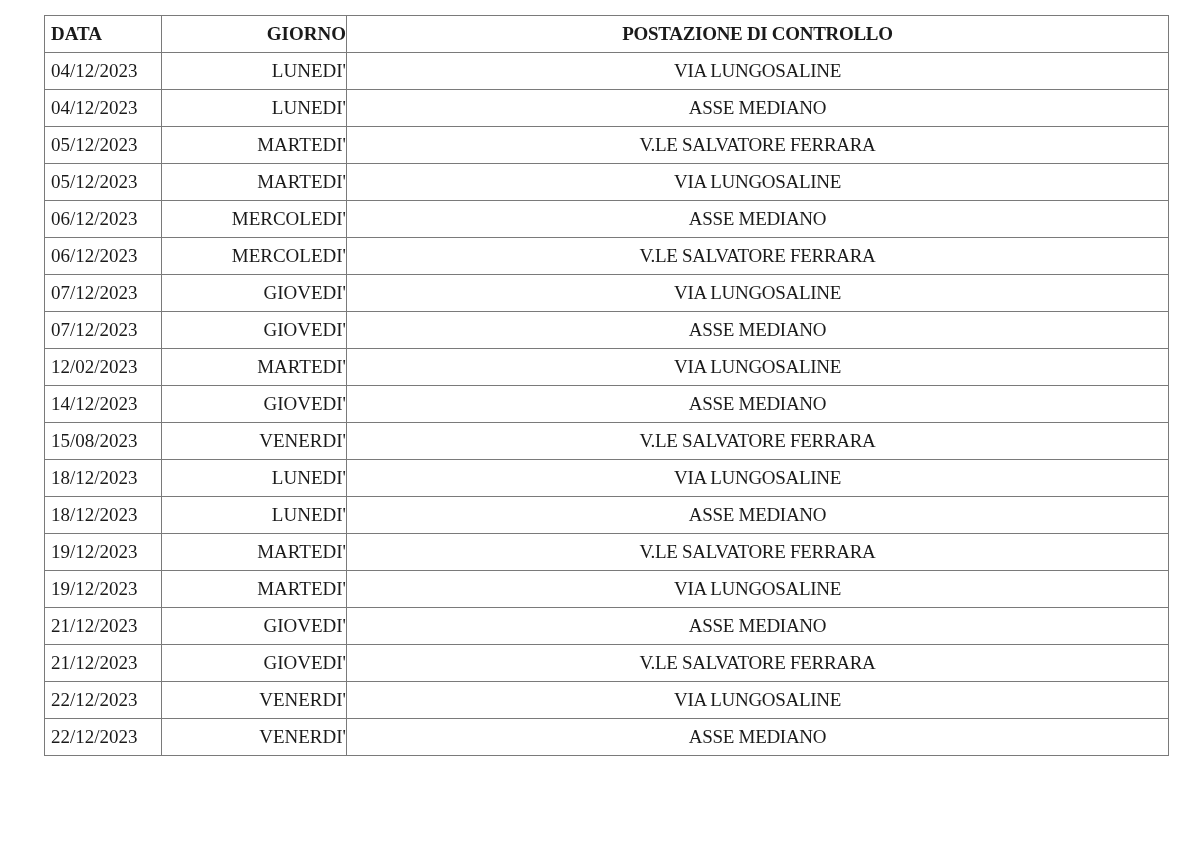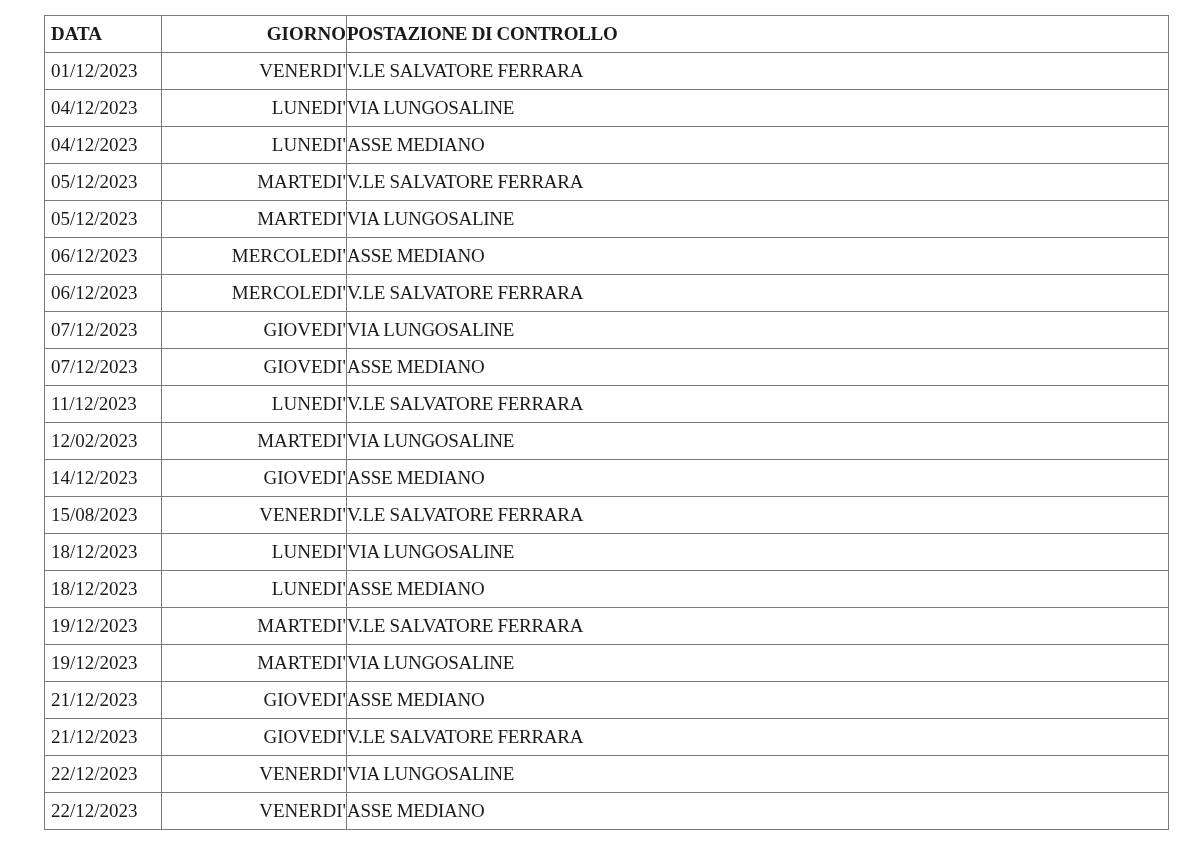--- a/index.html
+++ b/index.html
@@ -35,21 +35,21 @@
     }
     .doc-table th {
       font-weight: bold;
       font-size: 19px;
     }
     .col-data { width: 117px; }
     .col-giorno { width: 185px; }
     .col-postazione { width: auto; }
     .c-data { text-align: left; padding-left: 6px !important; }
     .c-giorno { text-align: right; }
-    .c-postazione { text-align: left; }
+    .c-postazione { text-align: center; }
     th.c-data { padding-left: 6px !important; }
     th.c-postazione { padding-left: 0; }
     td.c-postazione span, th.c-postazione span {
       letter-spacing: -0.3px;
     }
   </style>
 </head>
 <body>
 
 <table class="doc-table">
@@ -59,25 +59,20 @@
     <col class="col-postazione">
   </colgroup>
   <thead>
     <tr>
       <th class="c-data">DATA</th>
       <th class="c-giorno">GIORNO</th>
       <th class="c-postazione"><span>POSTAZIONE DI CONTROLLO</span></th>
     </tr>
   </thead>
   <tbody id="table-body">
-      <tr>
-        <td class="c-data">01/12/2023</td>
-        <td class="c-giorno">VENERDI'</td>
-        <td class="c-postazione"><span>V.LE SALVATORE FERRARA</span></td>
-      </tr>
       <tr>
         <td class="c-data">04/12/2023</td>
         <td class="c-giorno">LUNEDI'</td>
         <td class="c-postazione"><span>VIA LUNGOSALINE</span></td>
       </tr>
       <tr>
         <td class="c-data">04/12/2023</td>
         <td class="c-giorno">LUNEDI'</td>
         <td class="c-postazione"><span>ASSE MEDIANO</span></td>
       </tr>
@@ -103,25 +98,20 @@
       </tr>
       <tr>
         <td class="c-data">07/12/2023</td>
         <td class="c-giorno">GIOVEDI'</td>
         <td class="c-postazione"><span>VIA LUNGOSALINE</span></td>
       </tr>
       <tr>
         <td class="c-data">07/12/2023</td>
         <td class="c-giorno">GIOVEDI'</td>
         <td class="c-postazione"><span>ASSE MEDIANO</span></td>
-      </tr>
-      <tr>
-        <td class="c-data">11/12/2023</td>
-        <td class="c-giorno">LUNEDI'</td>
-        <td class="c-postazione"><span>V.LE SALVATORE FERRARA</span></td>
       </tr>
       <tr>
         <td class="c-data">12/02/2023</td>
         <td class="c-giorno">MARTEDI'</td>
         <td class="c-postazione"><span>VIA LUNGOSALINE</span></td>
       </tr>
       <tr>
         <td class="c-data">14/12/2023</td>
         <td class="c-giorno">GIOVEDI'</td>
         <td class="c-postazione"><span>ASSE MEDIANO</span></td>

